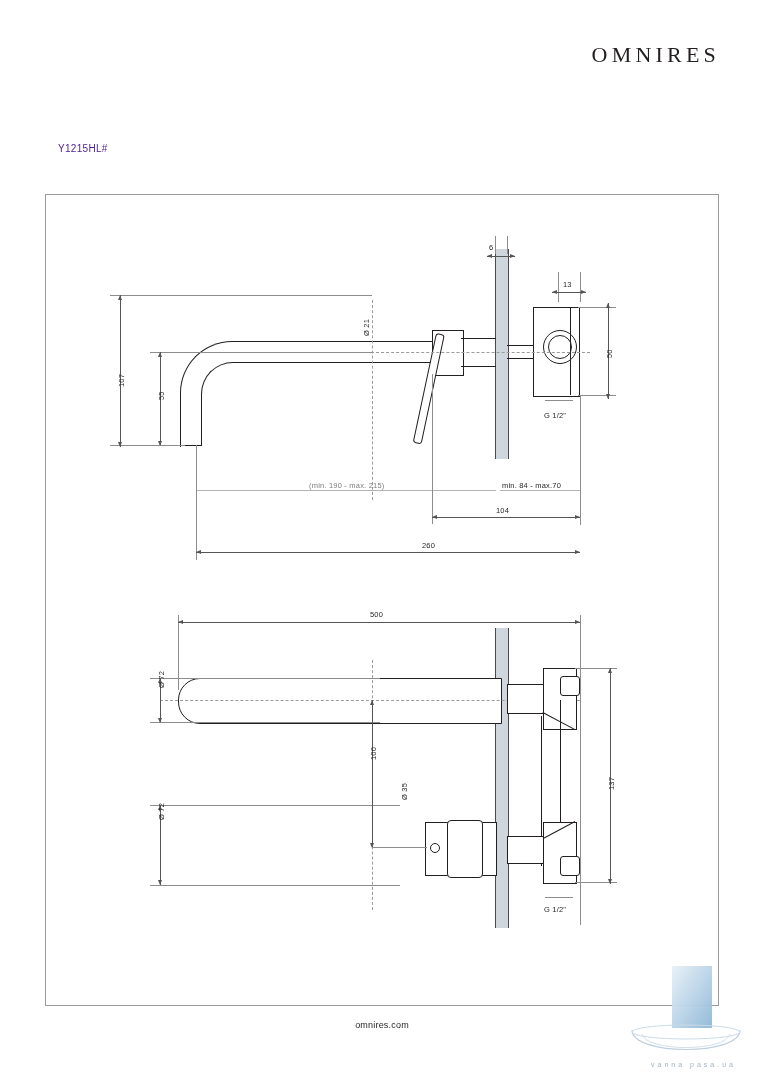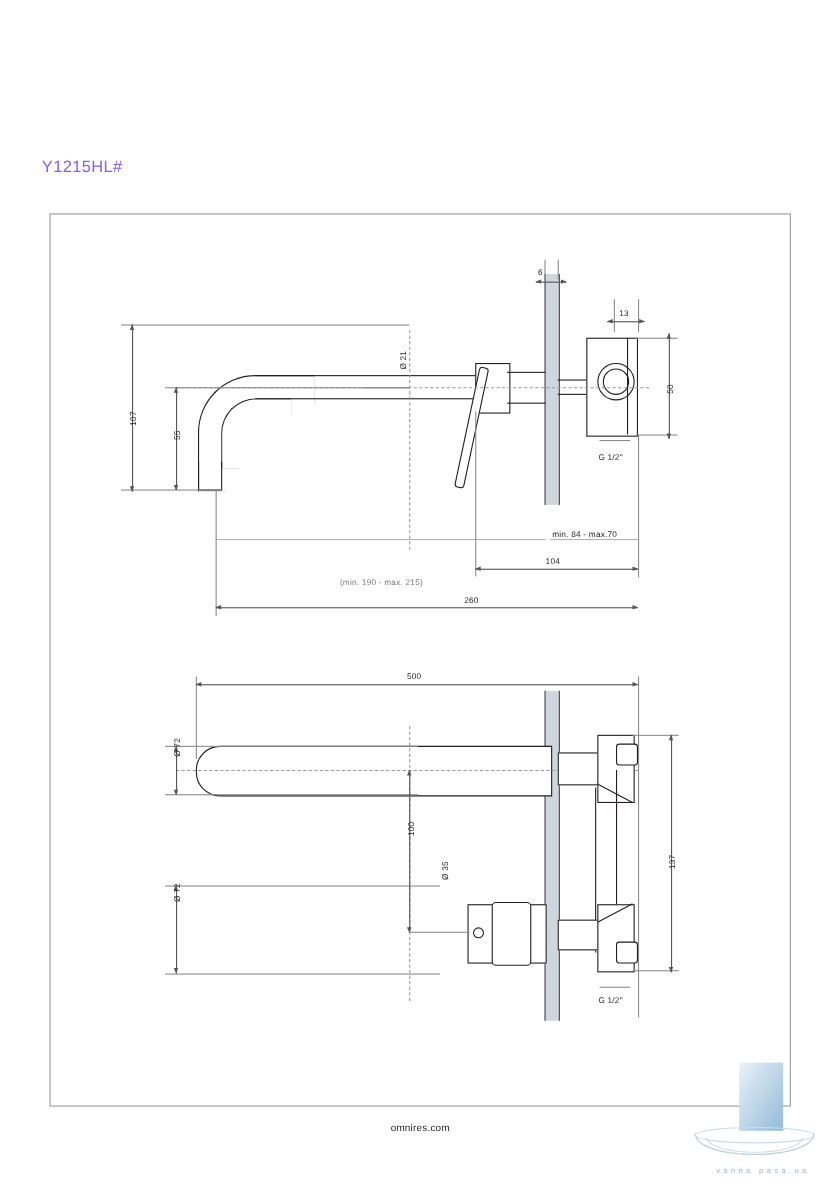--- a/index.html
+++ b/index.html
@@ -27,25 +27,25 @@
     right: 44px;
     top: 42px;
     font-family: "Liberation Serif", serif;
     font-size: 22px;
     letter-spacing: 4.2px;
     color: #231f20;
     font-weight: 400;
   }
   .doc-code {
     position: absolute;
-    left: 38px;
+    left: 58px;
     top: 143px;
-    font-size: 15px;
+    font-size: 10px;
     letter-spacing: 0.3px;
-    color: #8b5cf6;
+    color: #4c1d95;
   }
   .doc-subtitle {
     position: absolute;
     left: 45px;
     top: 169px;
     font-size: 9.5px;
     letter-spacing: 0.15px;
     color: #231f20;
   }
   
@@ -97,21 +97,21 @@
     border-left: 1px dashed #9b9b9b;
     width: 0;
   }
   .dtxt {
     position: absolute;
     font-size: 7.5px;
     color: #231f20;
     white-space: nowrap;
     letter-spacing: 0.2px;
   }
-  .dtxt.grey { color: #7d7d7d; margin-top: 44px; }
+  .dtxt.grey { color: #7d7d7d; }
   .dtxt.rot {
     transform: rotate(-90deg);
     transform-origin: left top;
   }
   .arrow {
     position: absolute;
     width: 0; height: 0;
     border-top: 2.5px solid transparent;
     border-bottom: 2.5px solid transparent;
   }
@@ -158,20 +158,21 @@
     font-size: 7px;
     letter-spacing: 3px;
     color: #9fb4c9;
   }
 </style>
 </head>
 <body>
 
 <div class="page">
 
+  <div class="brand">OMNIRES</div>
   <div class="doc-code">Y1215HL#</div>
 
   <div class="frame"></div>
 
   <div>
 
     <div class="wall" style="left:495px; top:249px; width:12px; height:210px;"></div>
 
     <div class="ext v" style="left:495px; top:236px; height:18px;"></div>
     <div class="ext v" style="left:507px; top:236px; height:18px;"></div>

